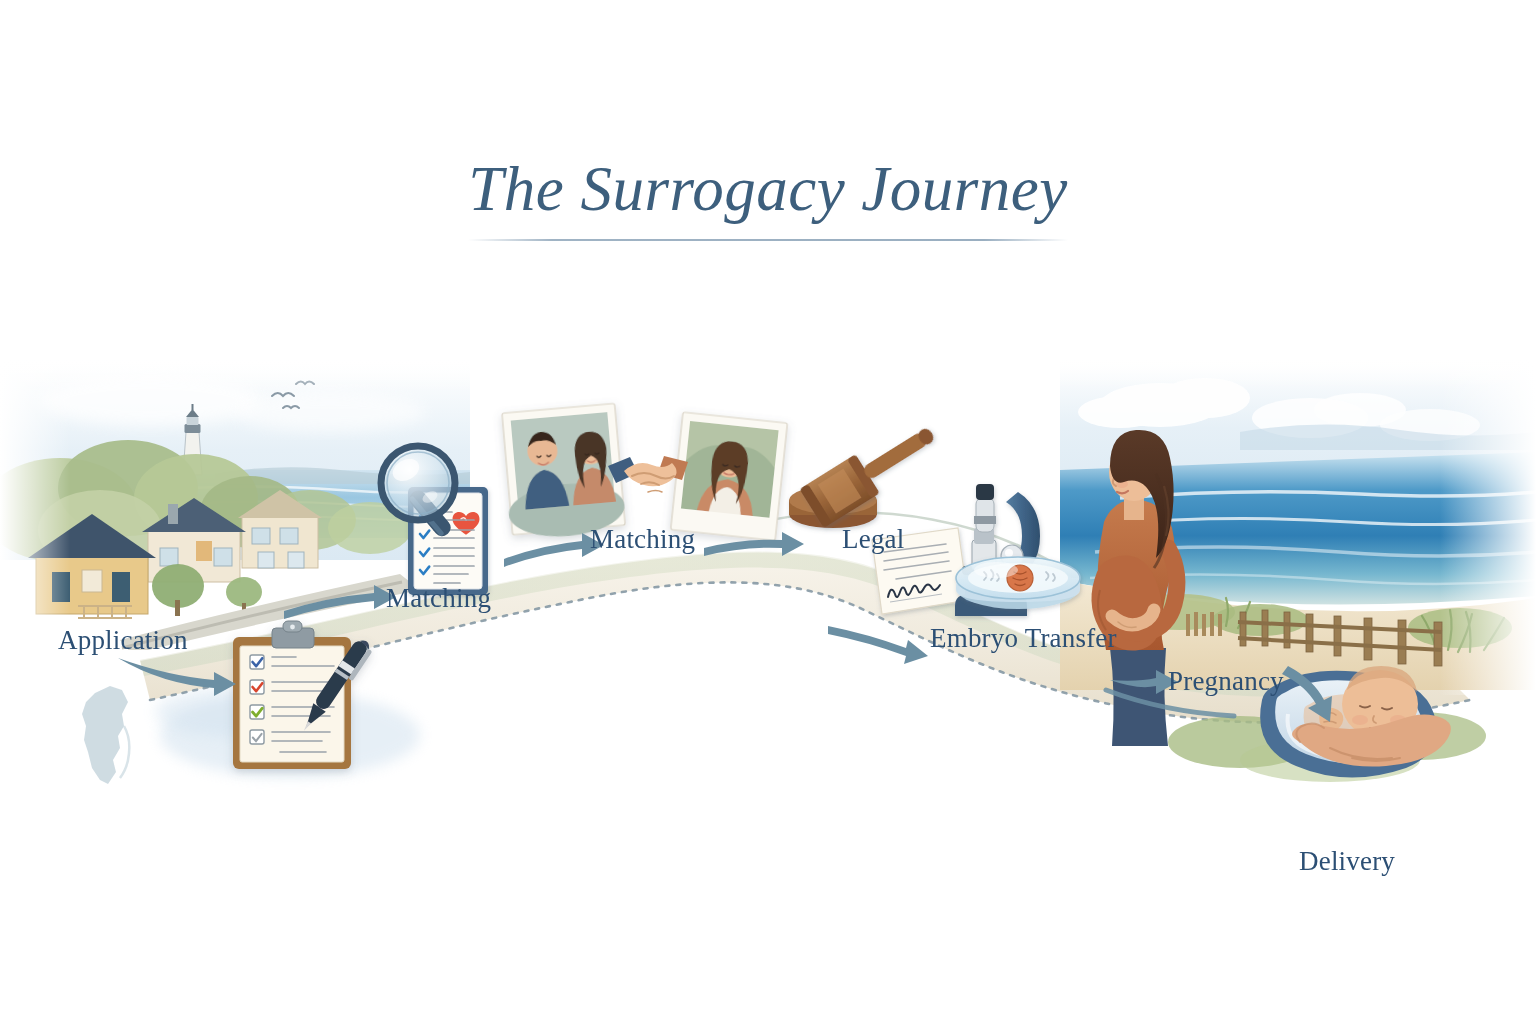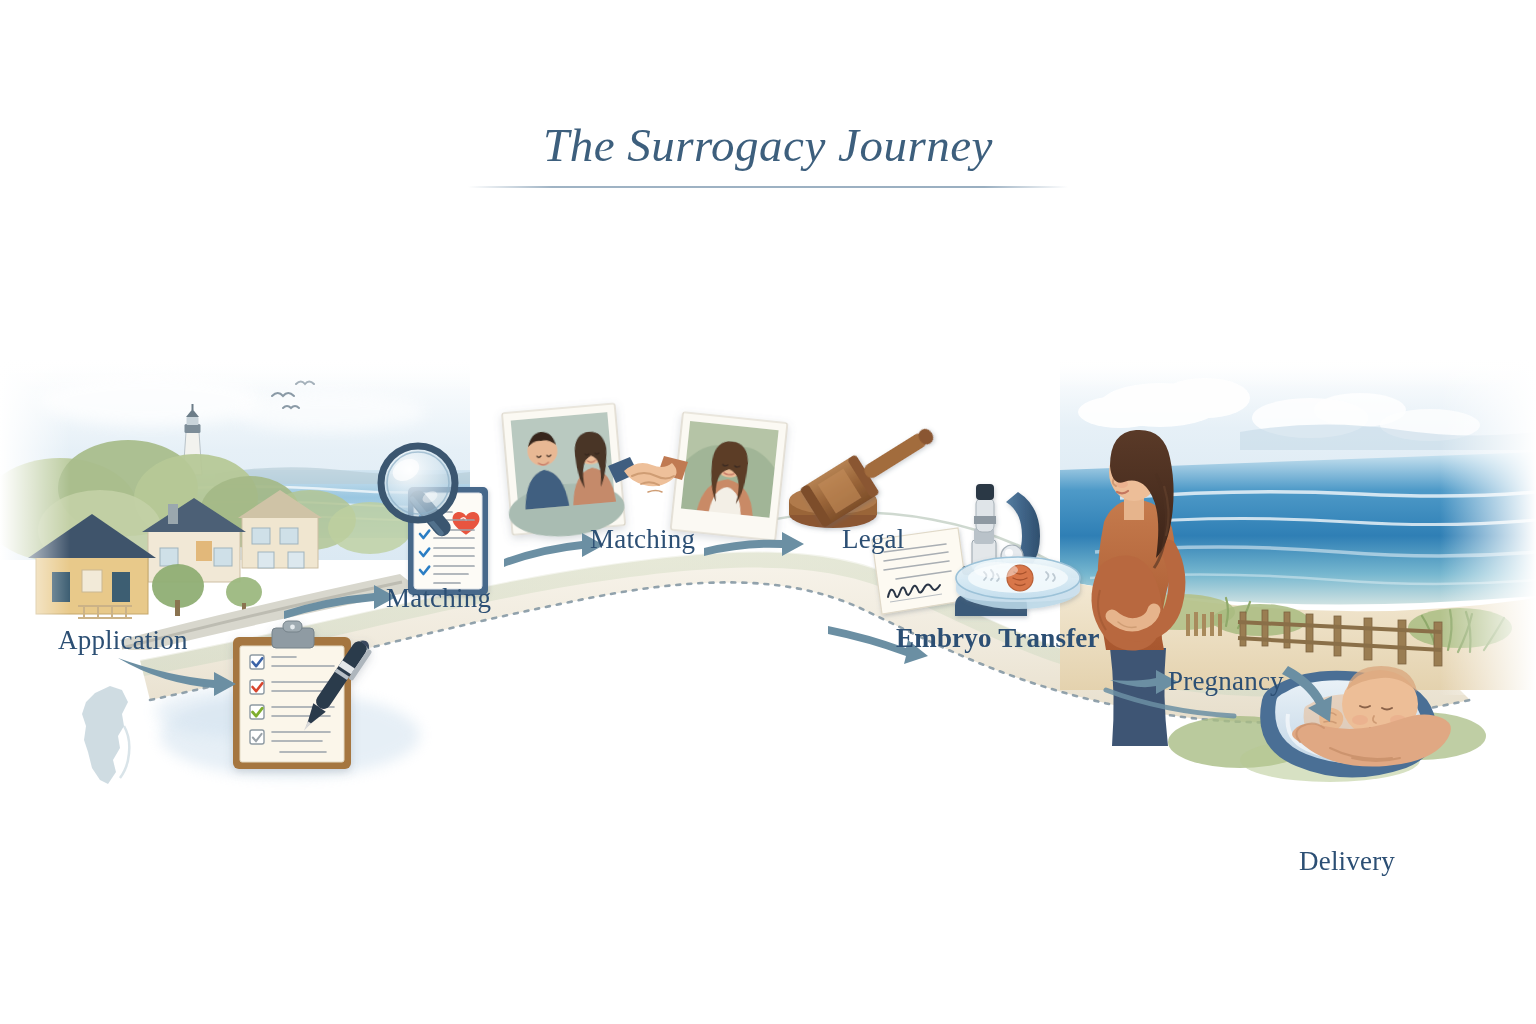--- a/index.html
+++ b/index.html
@@ -28,25 +28,26 @@
     left: 0;
     top: 118px;
     width: 1536px;
     text-align: center;
     pointer-events: none;
   }
   .title-text {
     font-family: "Liberation Serif", "DejaVu Serif", serif;
     font-style: italic;
     font-weight: 400;
-    font-size: 47px;
+    font-size: 63px;
     letter-spacing: 0.5px;
     color: #3d5f7d;
     line-height: 1.15;
     display: block;
+    margin-top: 35px;
   }
   .title-rule {
     margin: 14px auto 0 auto;
     width: 600px;
     height: 1.5px;
     background: linear-gradient(to right,
        rgba(143,166,186,0) 0%,
        rgba(143,166,186,0.85) 14%,
        rgba(143,166,186,0.9) 86%,
        rgba(143,166,186,0) 100%);
@@ -66,21 +67,21 @@
     position: absolute;
     left: 0;
     top: 0;
     width: 1536px;
     height: 1024px;
   }
   .label-app      { left: 58px;   top: 625px; }
   .label-screen   { left: 386px;  top: 583px; }
   .label-match    { left: 590px;  top: 524px; }
   .label-legal    { left: 810px;  top: 524px; margin-left: 32px; }
-  .label-embryo   { left: 896px;  top: 623px; font-weight: bold; }
+  .label-embryo   { left: 930px;  top: 623px; }
   .label-preg     { left: 1168px; top: 666px; }
   .label-deliv    { left: 1299px; top: 805px; margin-top: 41px; }
 </style>
 </head>
 <body>
 
 <div id="infographic">
 
   <div class="title-block">
     <span class="title-text">The Surrogacy Journey</span>

